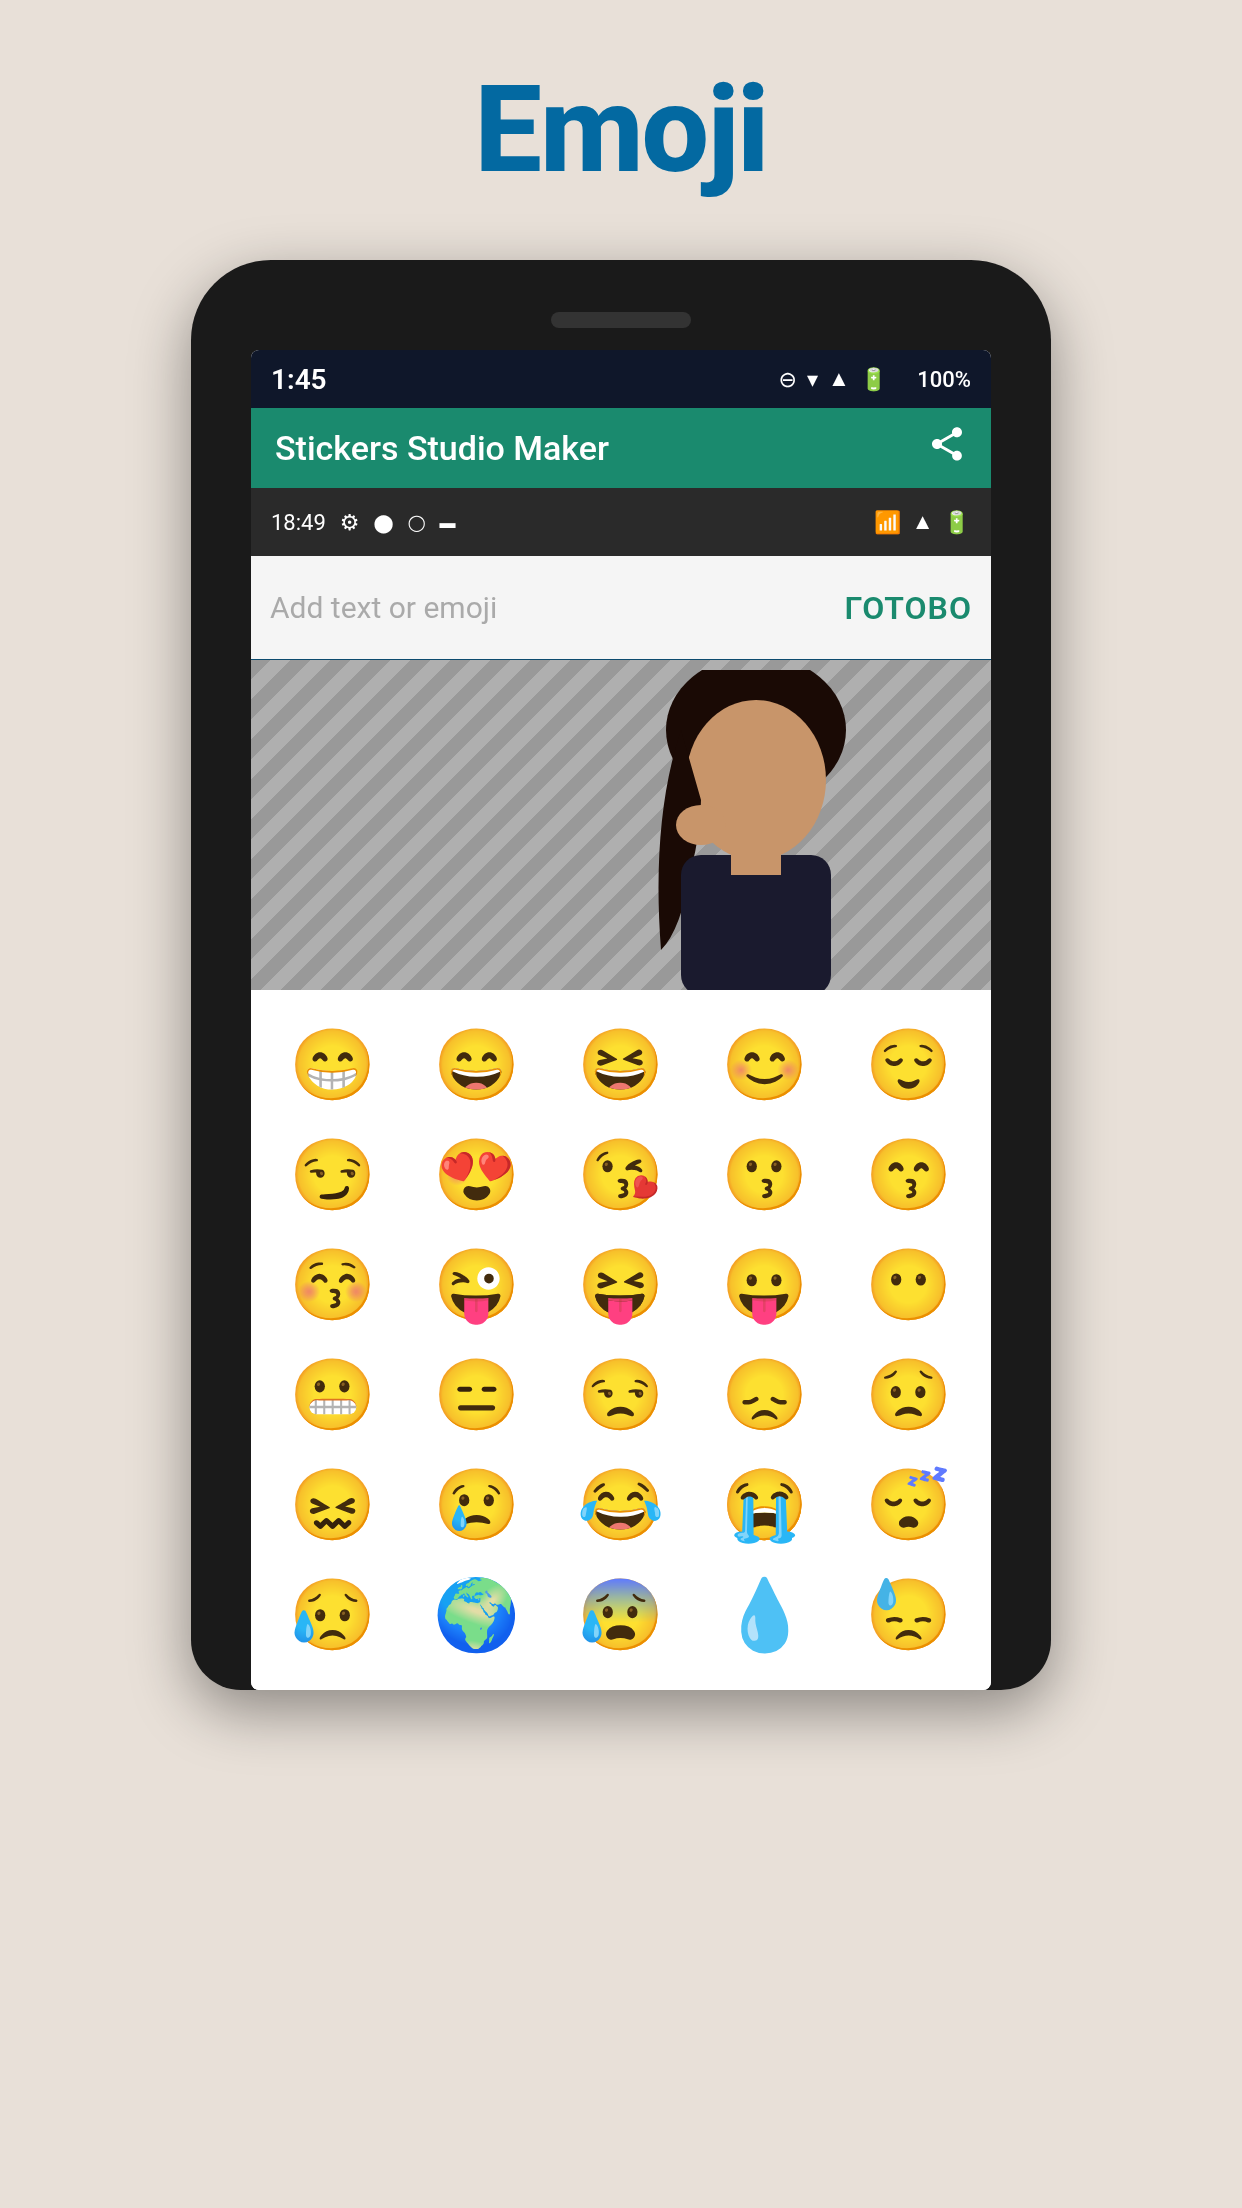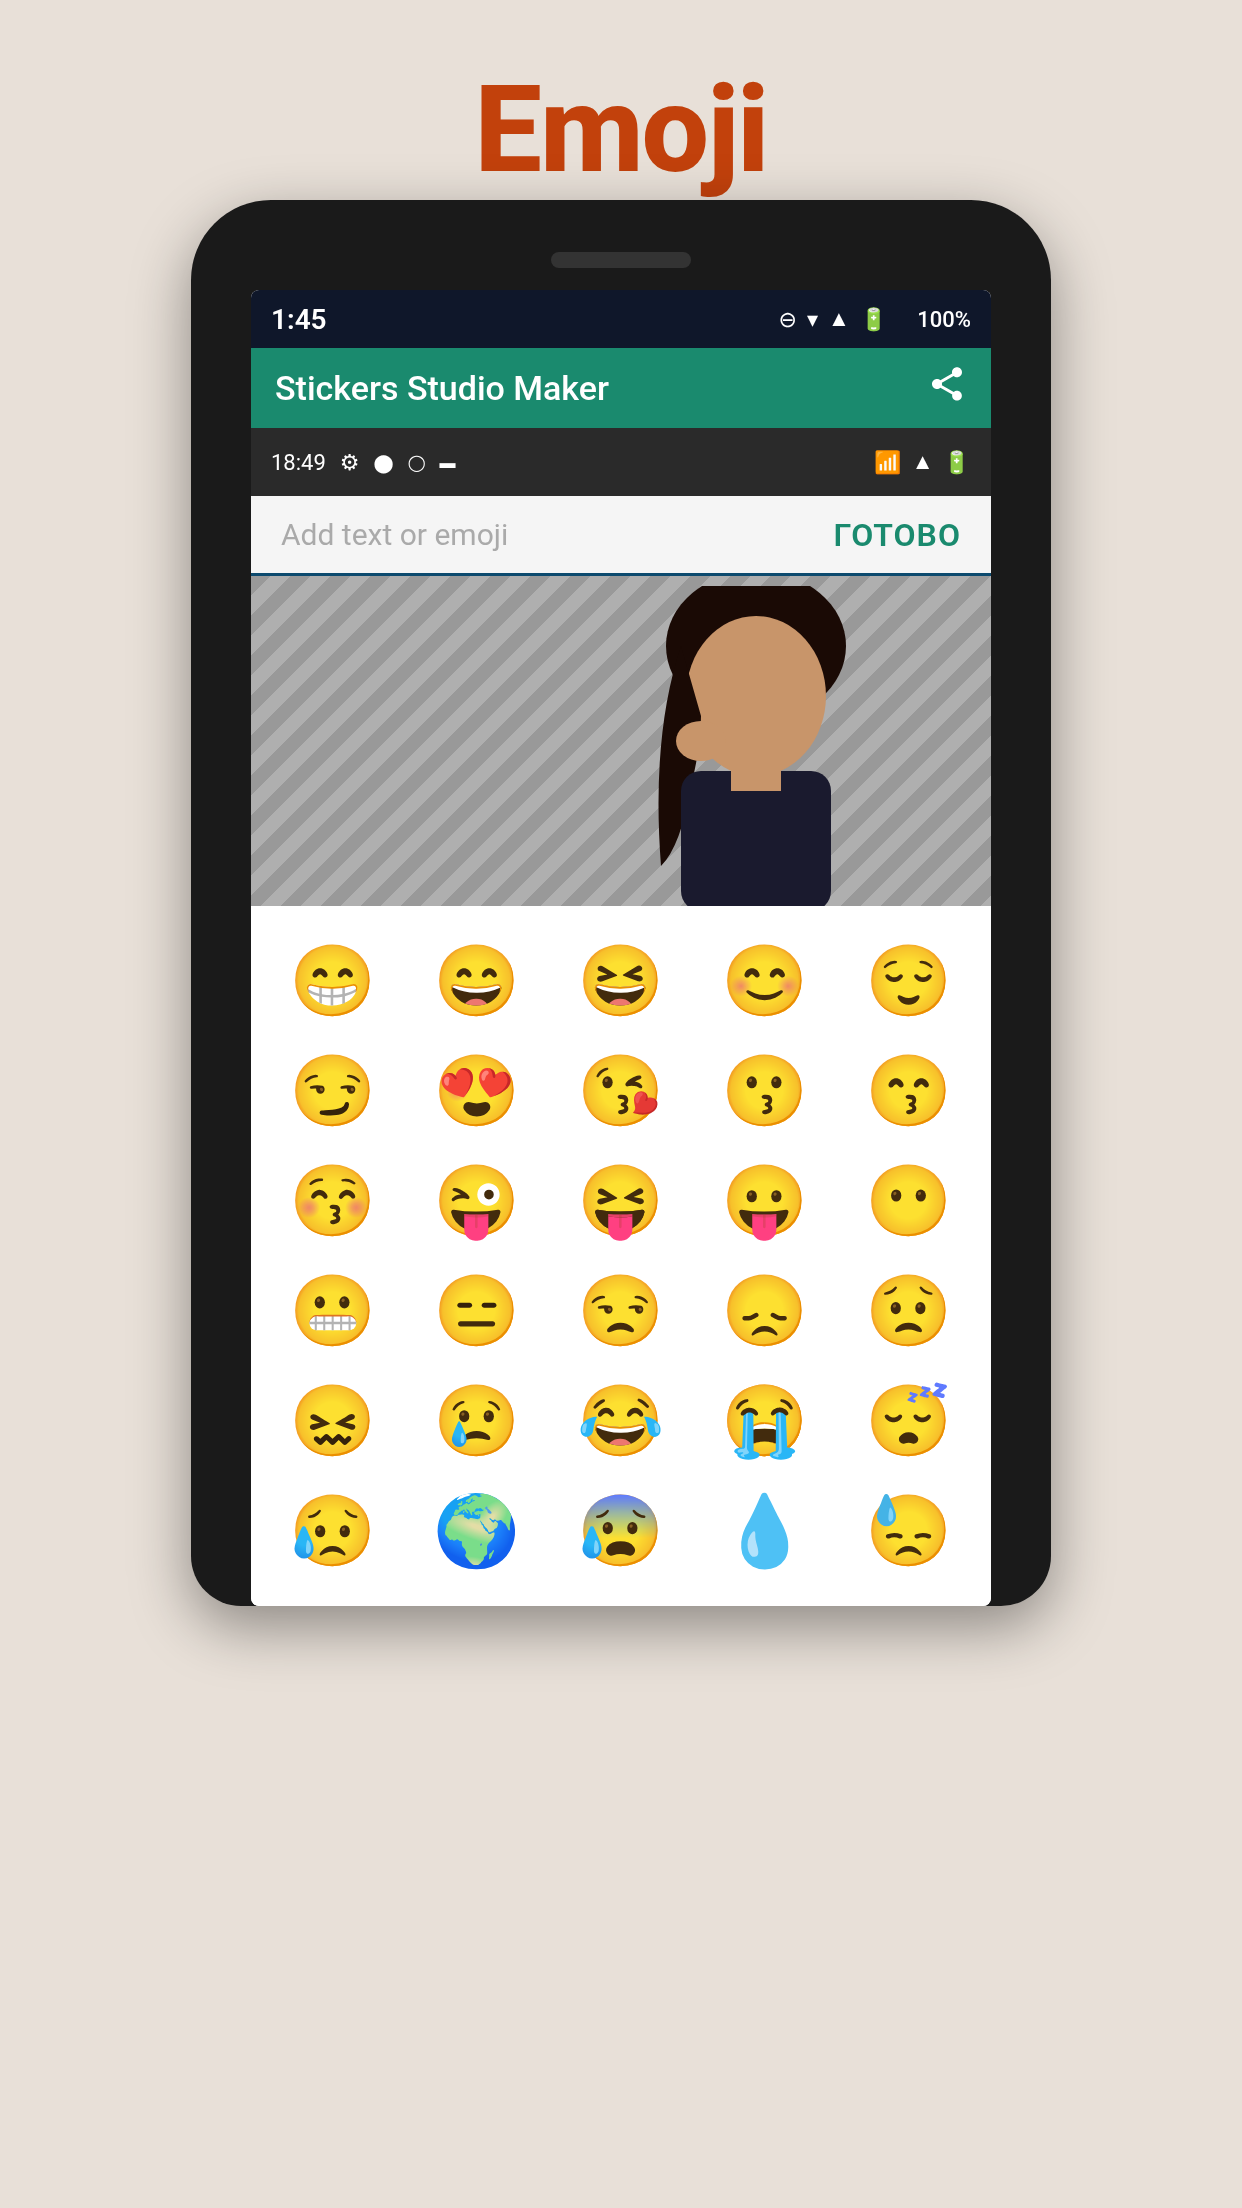--- a/index.html
+++ b/index.html
@@ -12,23 +12,24 @@
       display: flex;
       flex-direction: column;
       align-items: center;
       justify-content: flex-start;
       overflow: hidden;
     }
 
     .page-title {
       font-size: 120px;
       font-weight: 800;
-      color: #c2410c;
+      color: #0369a1;
       text-align: left;
       margin-top: 60px;
+      margin-bottom: 60px;
       letter-spacing: -2px;
     }
 
     .phone-wrapper {
       position: relative;
       width: 860px;
       display: flex;
       flex-direction: column;
       align-items: center;
     }
@@ -142,23 +143,23 @@
       color: white;
       font-size: 22px;
     }
 
     
     .text-input-bar {
       background: #f5f5f5;
       display: flex;
       justify-content: space-between;
       align-items: center;
-      padding: 20px 30px;
-      height: 80px;
-      border-bottom: 3px solid #0c4a6e;
+      padding: 20px 19px;
+      height: 104px;
+      border-bottom: 1px solid #0c4a6e;
     }
 
     .text-placeholder {
       color: #aaa;
       font-size: 30px;
     }
 
     .done-text {
       color: #1a8a6e;
       font-size: 32px;

